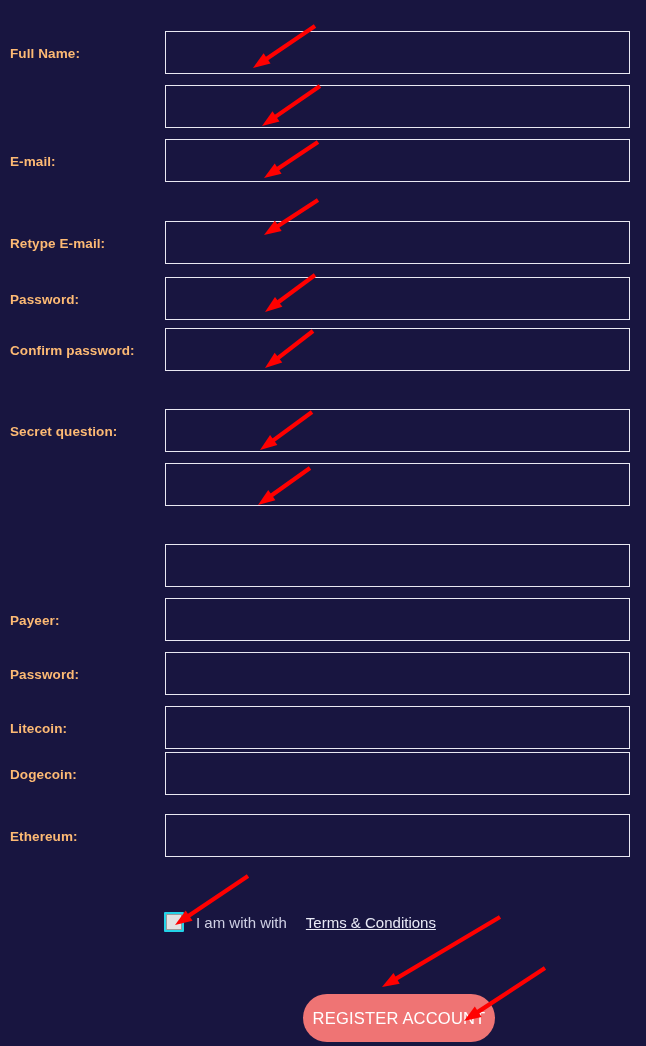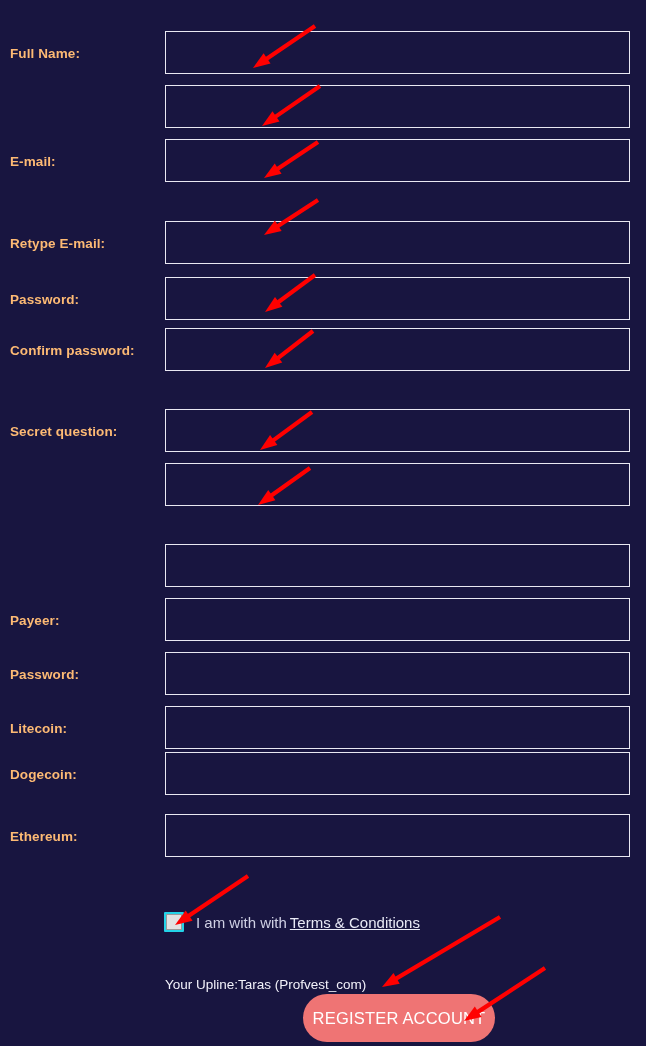--- a/index.html
+++ b/index.html
@@ -91,21 +91,21 @@
     left: 196px;
     top: 0;
     height: 30px;
     line-height: 30px;
     color: #cfd0e4;
     font-size: 15px;
     white-space: nowrap;
   }
   #terms-link {
     color: #e9eaf6;
-    margin-left: 3px;
+    margin-left: 19px;
     cursor: pointer;
   }
 
   
   #upline {
     position: absolute;
     left: 165px;
     top: 976px;
     color: #f2f1fa;
     font-size: 13.5px;
@@ -202,21 +202,20 @@
       </div>
     </div>
 
   <div id="agree-row">
     <input type="checkbox" id="agree-checkbox" style="">
     <div id="agree-text">
       <span>I am with with</span><a id="terms-link" href="#">Terms &amp; Conditions</a>
     </div>
   </div>
 
-  <div id="upline">Your Upline:Taras (Profvest_com)</div>
 
   <button id="register-button">REGISTER ACCOUNT</button>
 
   <svg id="arrows" viewBox="0 0 646 1046" width="646" height="1046" xmlns="http://www.w3.org/2000/svg">
       <g>
         <line x1="315" y1="26" x2="263.7629429763483" y2="60.708974112796305" stroke="#ff0000" stroke-width="4.2" stroke-linecap="butt"></line>
         <polygon points="253,68 263.59735923825065,53.332485651090586 270.55187623835263,63.5986774131459" fill="#ff0000"></polygon>
       </g>
       <g>
         <line x1="320" y1="86" x2="272.701766216899" y2="118.61947157455242" stroke="#ff0000" stroke-width="4.2" stroke-linecap="butt"></line>

